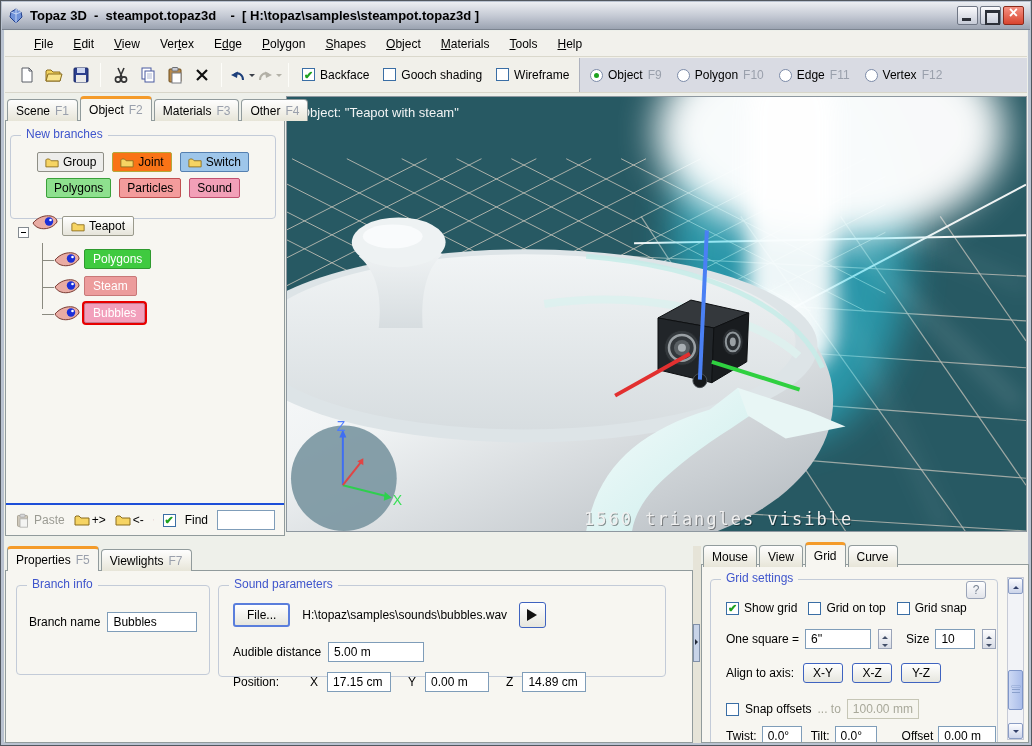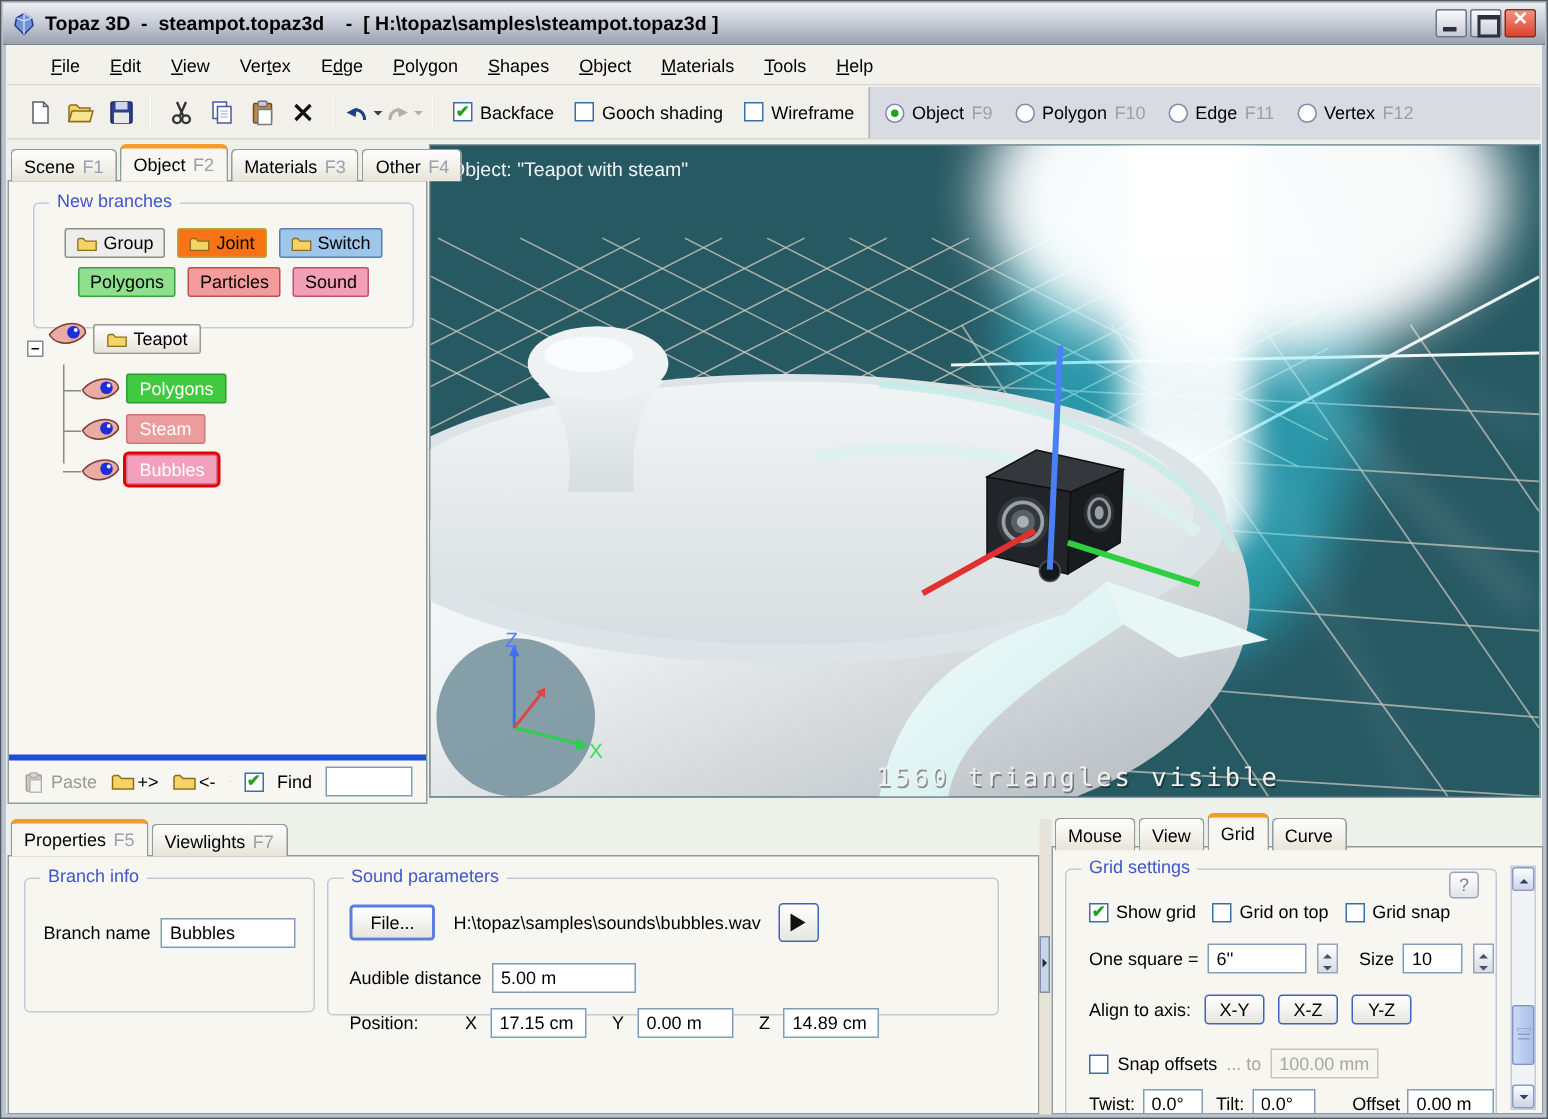--- a/index.html
+++ b/index.html
@@ -74,21 +74,21 @@
   .tbtn2{position:absolute;border:1px solid;border-radius:2px;padding:2px 8px;display:inline-flex;align-items:center;gap:4px}
   .t-teapot{background:linear-gradient(#fff,#e6e4da);border-color:#9a9a8c}
   .t-polygons{background:#3fca3f;border-color:#2f9a2f;color:#fff}
   .t-steam{background:#ec9c9c;border-color:#c87878;color:#fff}
   .t-bubbles{background:#f2a0bc;border-color:#c87890;color:#fff;box-shadow:0 0 0 2px #e80000}
   .treeline{position:absolute;border-left:1px solid #8a8a80}
   .treestub{position:absolute;border-top:1px solid #8a8a80}
   .expand{position:absolute;width:11px;height:11px;border:1px solid #848a90;background:#fff}
   .expand::after{content:"";position:absolute;left:2px;top:4px;width:5px;border-top:1px solid #000}
   .eye{position:absolute;width:26px;height:17px}
-  #lp-footer{position:absolute;left:0;right:0;bottom:0;height:32px;border-top:4px solid #1d4ed8;
+  #lp-footer{position:absolute;left:0;right:0;bottom:0;height:32px;border-top:2px solid #1d4ed8;
     display:flex;align-items:center;gap:9px;padding:0 9px}
   .gray{color:#9b9b93}
   
   #viewport{position:absolute;left:285px;top:95px;width:741px;height:436px;border:1px solid #8e98a0;background:#275963}
   #viewport svg{position:absolute;left:0;top:0;width:100%;height:100%}
   #vp-header{position:absolute;left:13px;top:8px;color:#f2f4f4;font-size:13px}
   #vp-status{position:absolute;left:297px;top:412px;color:#f0f0f0;font-family:"DejaVu Sans Mono",monospace;
     font-size:17px;letter-spacing:2px;text-shadow:1px 1px 0 rgba(0,0,0,.4)}
   
   #props-panel{position:absolute;left:4px;top:545px;width:688px;height:197px}
@@ -273,21 +273,21 @@
       <div class="tab">
           <span>Materials</span>
           <span class="fk">F3</span>
         </div>
       <div class="tab">
           <span>Other</span>
           <span class="fk">F4</span>
         </div>
     </div>
     <div class="pbody">
-      <div class="grp" style="left:16px;top:14px;right:8px;height:84px">
+      <div class="grp" style="left:4px;top:14px;right:8px;height:84px">
         <span class="glabel">New branches</span>
         <div class="brow" style="margin-top:16px">
           <span class="bbtn b-group">
               <svg width="14" height="11" viewBox="0 0 16 12">
                 <path d="M1,3 L1,11 L15,11 L15,4 L7,4 L5,2 L2,2 Z" fill="#f6d463" stroke="#8a6d1f"></path>
               </svg>
               <span>Group</span>
             </span>
           <span class="bbtn b-joint">
               <svg width="14" height="11" viewBox="0 0 16 12">

